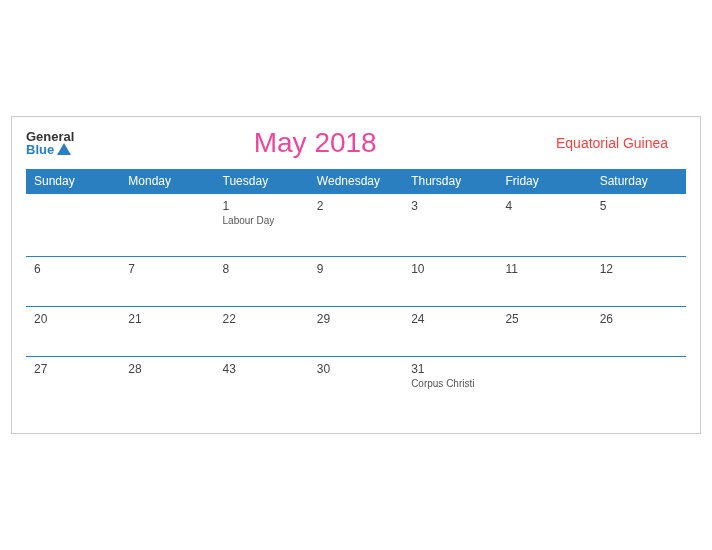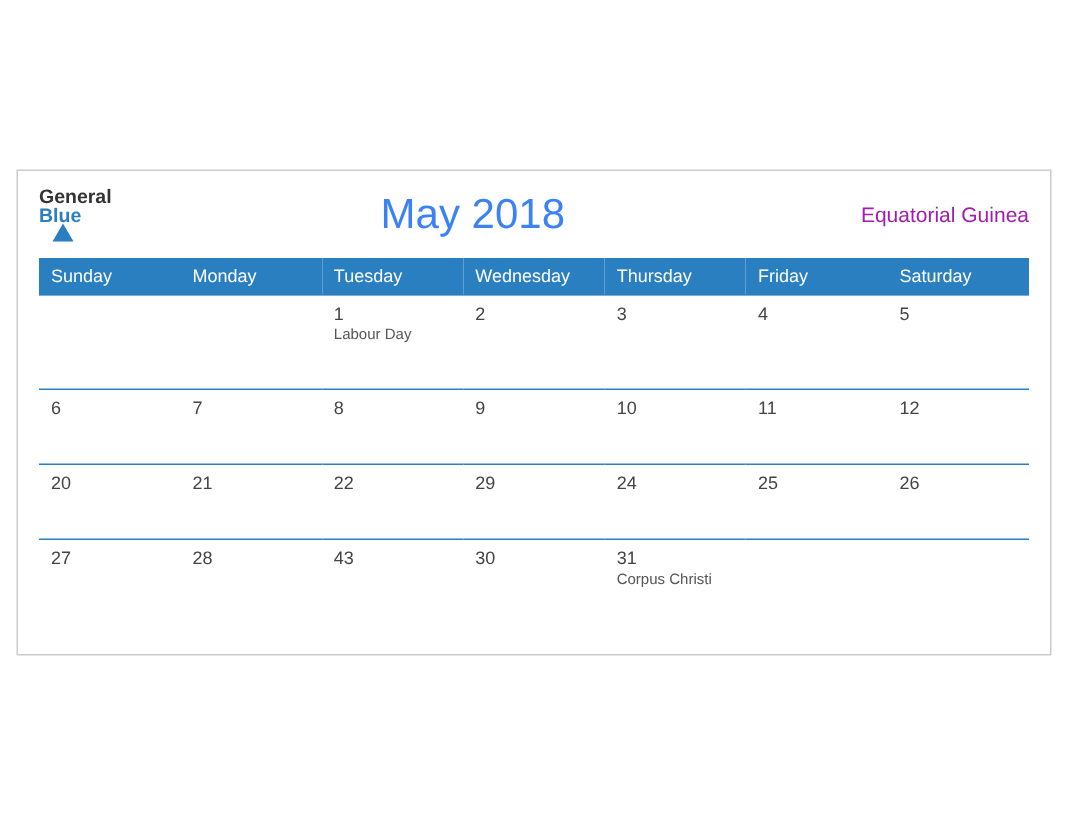--- a/index.html
+++ b/index.html
@@ -50,33 +50,32 @@
       border-right: 7px solid transparent;
       border-bottom: 12px solid #2a7fc1;
       margin-left: 3px;
       vertical-align: middle;
       position: relative;
       top: -1px;
     }
     .logo-row {
       display: flex;
       align-items: center;
-      flex-direction: column;
     }
     .month-title {
       font-size: 28px;
-      color: #3b82f6;
+      color: #ec4899;
       font-weight: normal;
       text-align: center;
       flex: 1;
     }
     .country-label {
       font-size: 14px;
-      color: #a21caf;
-      text-align: right;
+      color: #ef4444;
+      text-align: left;
       min-width: 130px;
     }
     .calendar-table {
       width: 100%;
       border-collapse: collapse;
     }
     .calendar-table thead tr {
       background: #2a7fc1;
       padding-left: 48px;
     }

